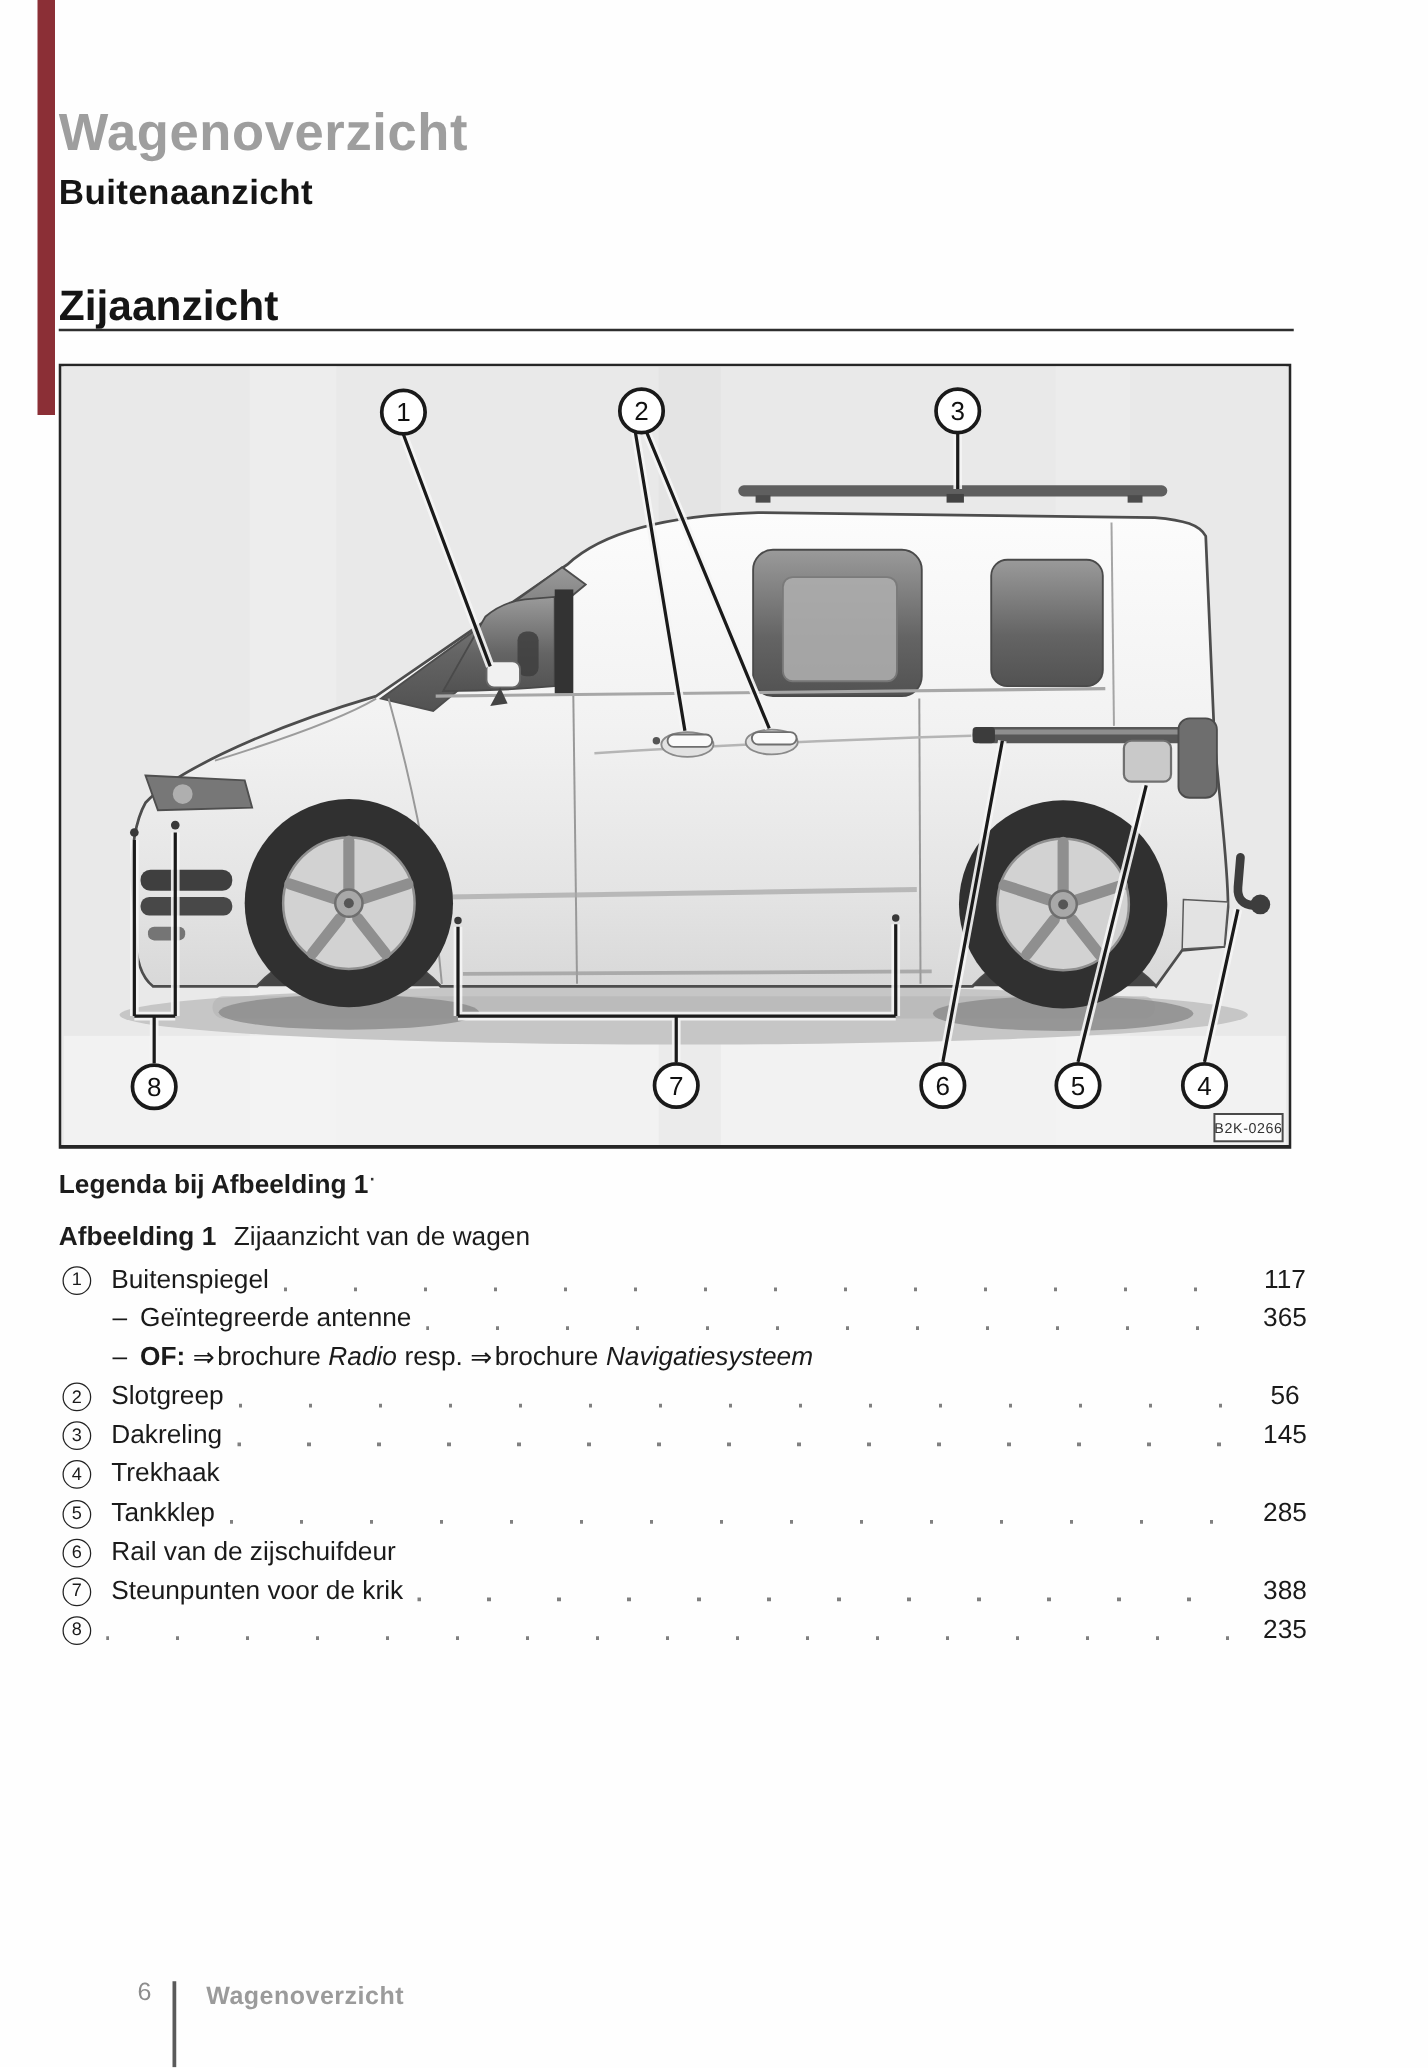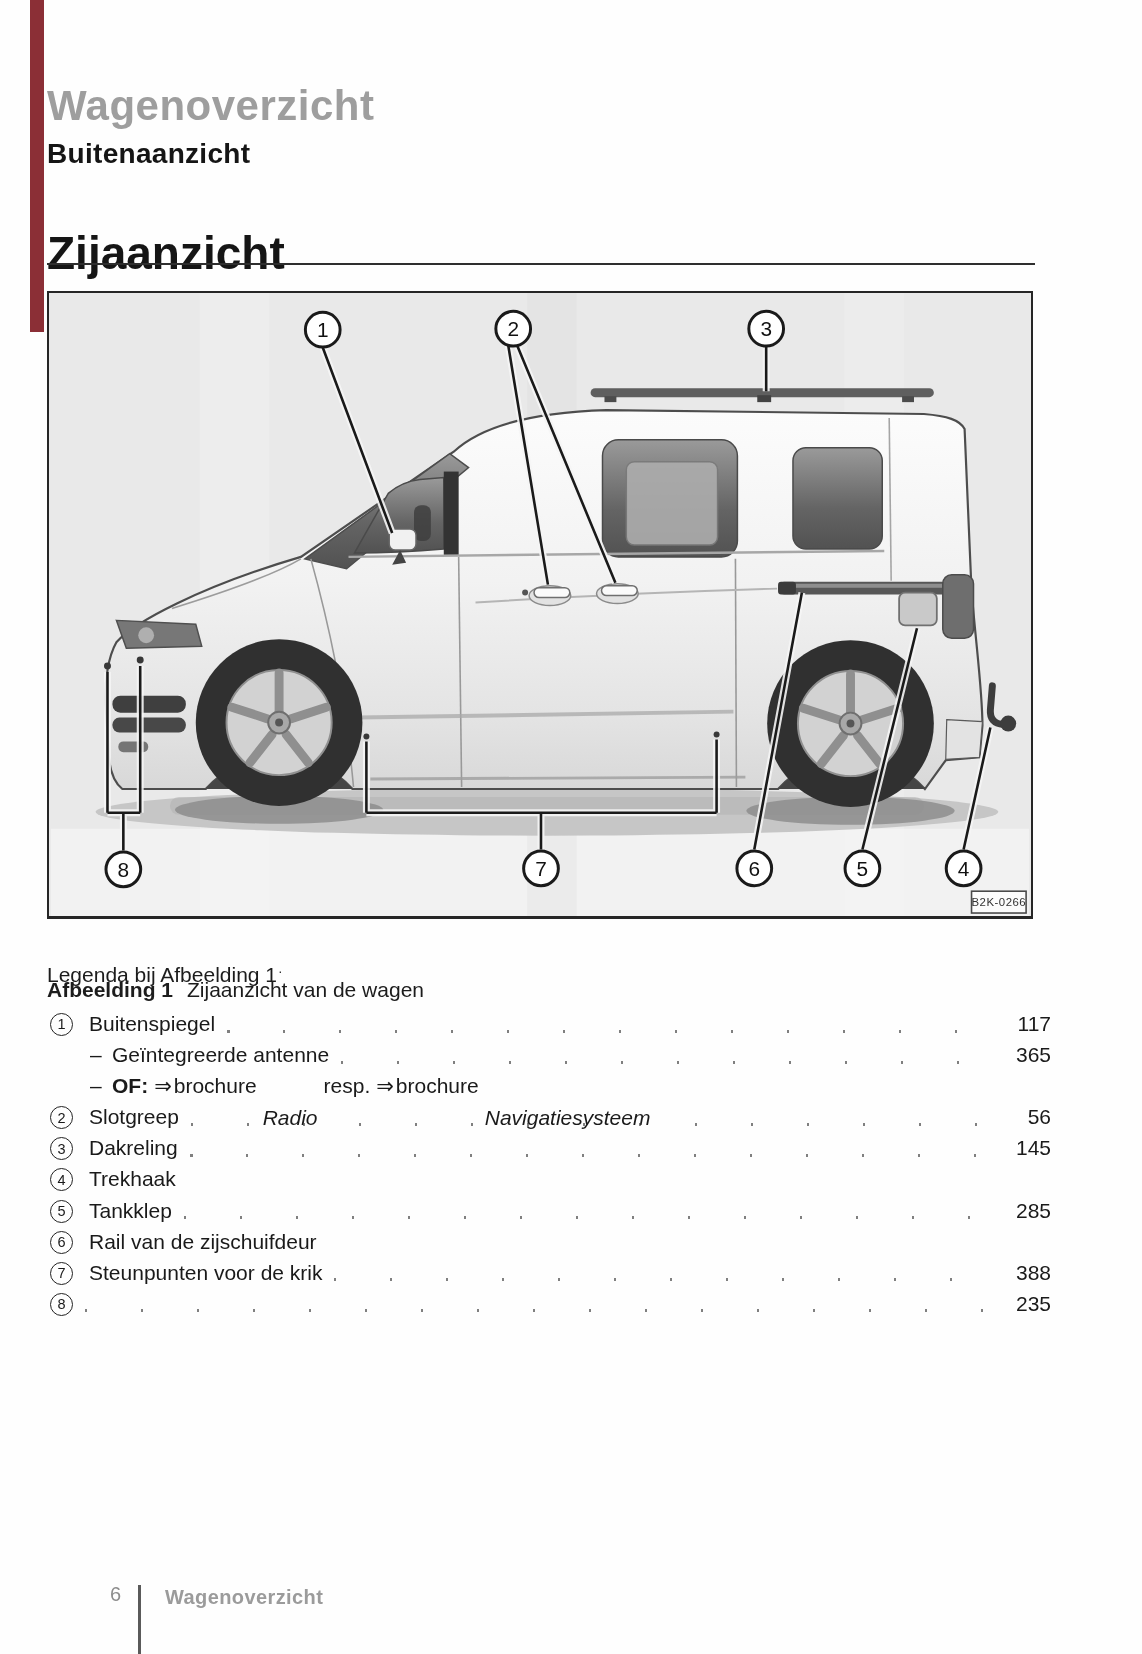--- a/index.html
+++ b/index.html
@@ -3,50 +3,50 @@
 <meta charset="utf-8">
 <style>
   html,body{margin:0;padding:0;}
   body{background:#ffffff;font-family:"Liberation Sans","DejaVu Sans",sans-serif;}
   .page{position:relative;width:1142px;height:1654px;background:#fefefe;overflow:hidden;}
 
   .red-tab{position:absolute;left:30px;top:0;width:14px;height:332px;background:#8b2f36;}
 
   .h-chapter{position:absolute;left:47px;top:82px;font-size:42px;font-weight:bold;color:#9e9e9e;letter-spacing:.5px;}
   .h-section{position:absolute;left:47px;top:138px;font-size:28px;font-weight:bold;color:#151515;letter-spacing:.3px;}
-  .h-sub{position:absolute;left:47px;top:226px;font-size:46px;font-weight:bold;color:#151515;}
+  .h-sub{position:absolute;left:47px;top:226px;font-size:34px;font-weight:bold;color:#151515;}
   .rule{position:absolute;left:47px;top:263px;width:988px;height:2px;background:#2e2e2e;}
 
   .figure{position:absolute;left:47px;top:291px;width:986px;height:628px;box-sizing:border-box;
           border:2px solid #262626;border-bottom-width:3px;background:#e9e9e9;}
   .figure svg{display:block;width:100%;height:100%;}
 
   .caption{position:absolute;left:47px;top:934px;font-size:21px;color:#1c1c1c;margin-top:44px;}
   .caption .cap-bold{font-weight:bold;}
   .caption .cap-text{margin-left:14px;}
 
-  .legend-head{position:absolute;left:47px;top:963px;font-size:21px;color:#1c1c1c;}
+  .legend-head{position:absolute;left:47px;top:935px;font-size:21px;color:#1c1c1c;font-weight:bold;}
   .legend-head .mark{font-size:14px;vertical-align:6px;margin-left:1px;color:#333;}
 
   .legend{position:absolute;left:50px;top:1012px;width:1001px;font-size:21px;color:#1a1a1a;}
   .lg-row{display:flex;align-items:flex-start;height:24.5px;margin-bottom:6.6px;white-space:nowrap;}
   .lg-num{flex:0 0 auto;display:inline-flex;align-items:center;justify-content:center;
           width:23px;height:23px;border:1.6px solid #222;border-radius:50%;
           font-size:14.5px;line-height:1;box-sizing:border-box;margin-top:1px;}
   .lg-lbl{margin-left:16px;}
   .lg-row.sub{padding-left:40px;}
   .lg-dash{width:22px;flex:0 0 auto;}
   .leader{flex:1 1 auto;height:3px;margin:0 12px;align-self:flex-end;margin-bottom:4px;
           background:repeating-linear-gradient(to right,rgba(60,60,60,.65) 0 2.5px,transparent 2.5px 56px);}
   .spacer{flex:1 1 auto;}
-  .lg-pg{flex:0 0 auto;min-width:46px;text-align:right;}
+  .lg-pg{flex:0 0 auto;min-width:46px;text-align:center;}
   .frag{margin-right:6px;}
   .frag.arrow{margin-right:2px;}
   .frag.b{font-weight:bold;}
-  .frag.i{font-style:italic;margin-top:32px;}
+  .frag.i{font-style:italic;}
 
   .footer-num{position:absolute;left:110px;top:1583px;font-size:20px;color:#8d8d8d;}
   .footer-bar{position:absolute;left:138px;top:1585px;width:3px;height:69px;background:#5a5a5a;}
   .footer-chapter{position:absolute;left:165px;top:1586px;font-size:20px;font-weight:bold;color:#9b9b9b;letter-spacing:.4px;}
 </style>
 </head>
 <body>
 
 <div class="page">
 

